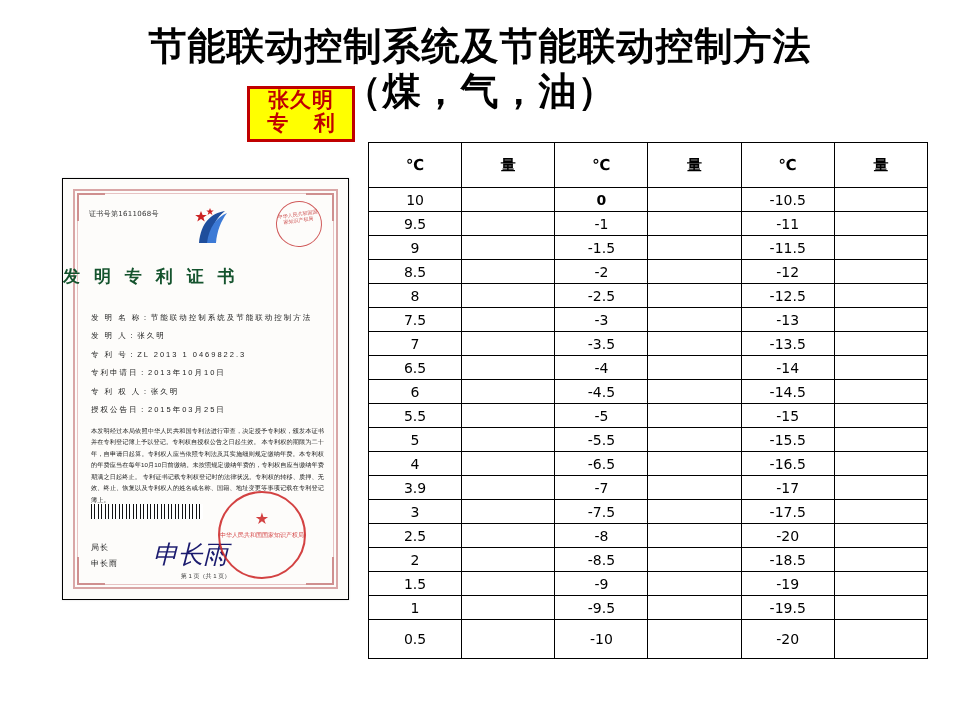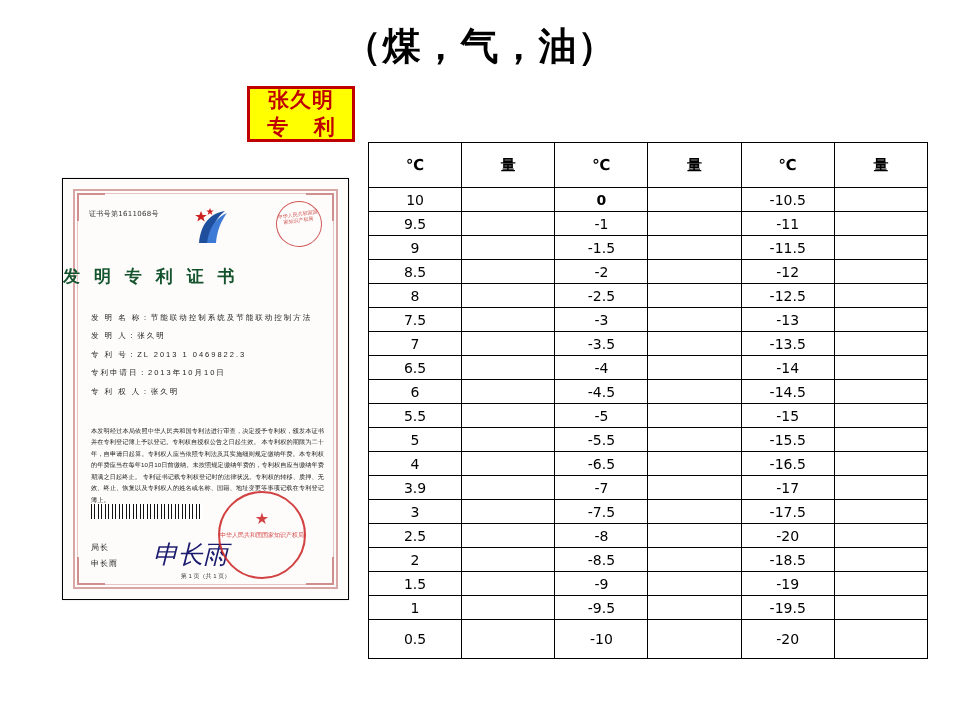--- a/index.html
+++ b/index.html
@@ -38,21 +38,21 @@
     position: absolute;
     left: 247px;
     top: 86px;
     width: 108px;
     height: 56px;
     border: 3px solid #c00000;
     background: #ffff00;
     box-sizing: border-box;
     display: flex;
     flex-direction: column;
-    justify-content: space-between;
+    justify-content: flex-start;
     align-items: center;
     line-height: 1.08;
   }
   .stamp-line {
     font-family: "DejaVu Serif", "Liberation Serif", serif;
     font-size: 21px;
     font-weight: 700;
     color: #c00000;
     letter-spacing: 1px;
   }
@@ -220,20 +220,21 @@
   table.data td {
     height: 23px;
   }
   table.data tr.tall td { height: 38px; }
   td.bold { font-weight: 700; font-size: 15px; }
 </style>
 </head>
 <body>
 
 <div class="title-block">
+  <div class="title-line">节能联动控制系统及节能联动控制方法</div>
   <div class="title-line">（煤，气，油）</div>
 </div>
 
 <div class="stamp-box">
   <div class="stamp-line">张久明</div>
   <div class="stamp-line spaced">专 利</div>
 </div>
 
 <div class="cert">
   <div class="cert-inner-border"></div>
@@ -257,20 +258,21 @@
   <div class="cert-emblem-top">中华人民共和国国家知识产权局</div>
 
   <div class="cert-title">发 明 专 利 证 书</div>
 
   <div class="cert-fields">
     <div class="fld-label">发 明 名 称：节能联动控制系统及节能联动控制方法</div>
     <div class="fld-label">发 明 人：张久明</div>
     <div class="fld-label">专 利 号：ZL 2013 1 0469822.3</div>
     <div class="fld-label">专利申请日：2013年10月10日</div>
     <div class="fld-label">专 利 权 人：张久明</div>
+    <div class="fld-label">授权公告日：2015年03月25日</div>
   </div>
 
   <div class="cert-body">本发明经过本局依照中华人民共和国专利法进行审查，决定授予专利权，颁发本证书并在专利登记簿上予以登记。专利权自授权公告之日起生效。
 本专利权的期限为二十年，自申请日起算。专利权人应当依照专利法及其实施细则规定缴纳年费。本专利权的年费应当在每年10月10日前缴纳。未按照规定缴纳年费的，专利权自应当缴纳年费期满之日起终止。
 专利证书记载专利权登记时的法律状况。专利权的转移、质押、无效、终止、恢复以及专利权人的姓名或名称、国籍、地址变更等事项记载在专利登记簿上。</div>
 
   <div class="cert-barcode"></div>
   <div class="cert-sign-label">局长</div>
   <div class="cert-sign-label2">申长雨</div>
   <div class="cert-sign-hand">申长雨</div>

